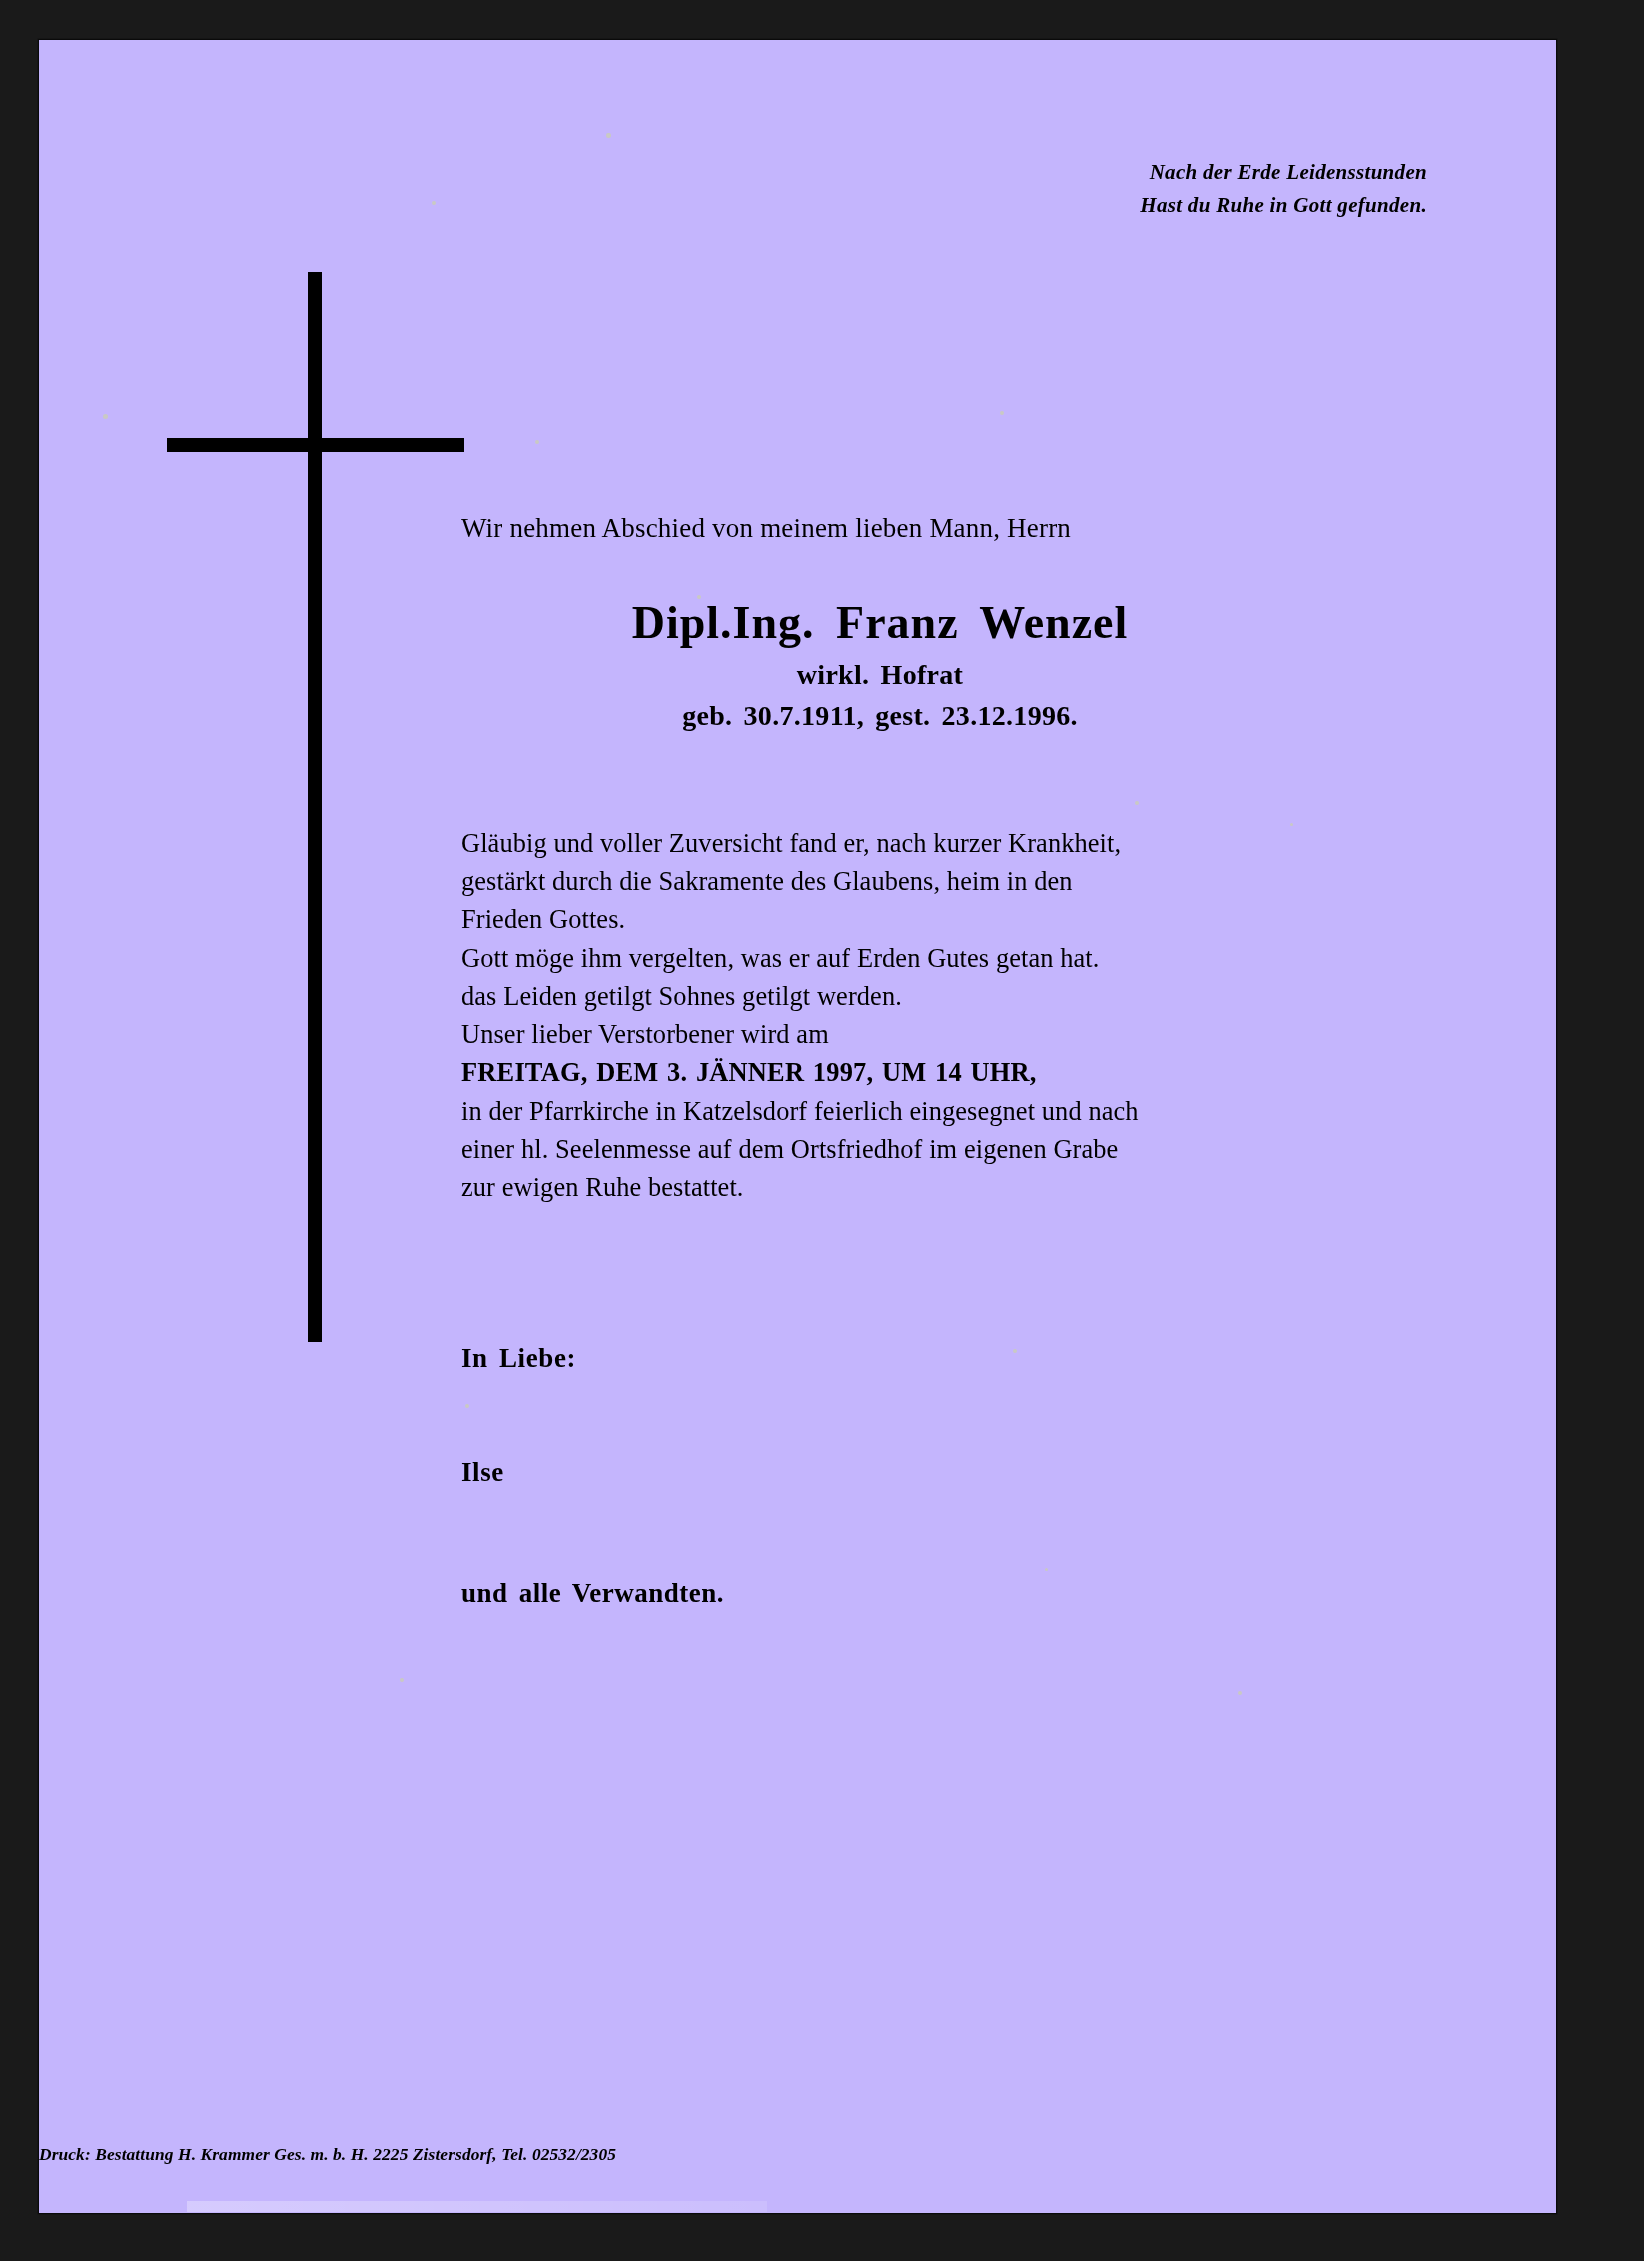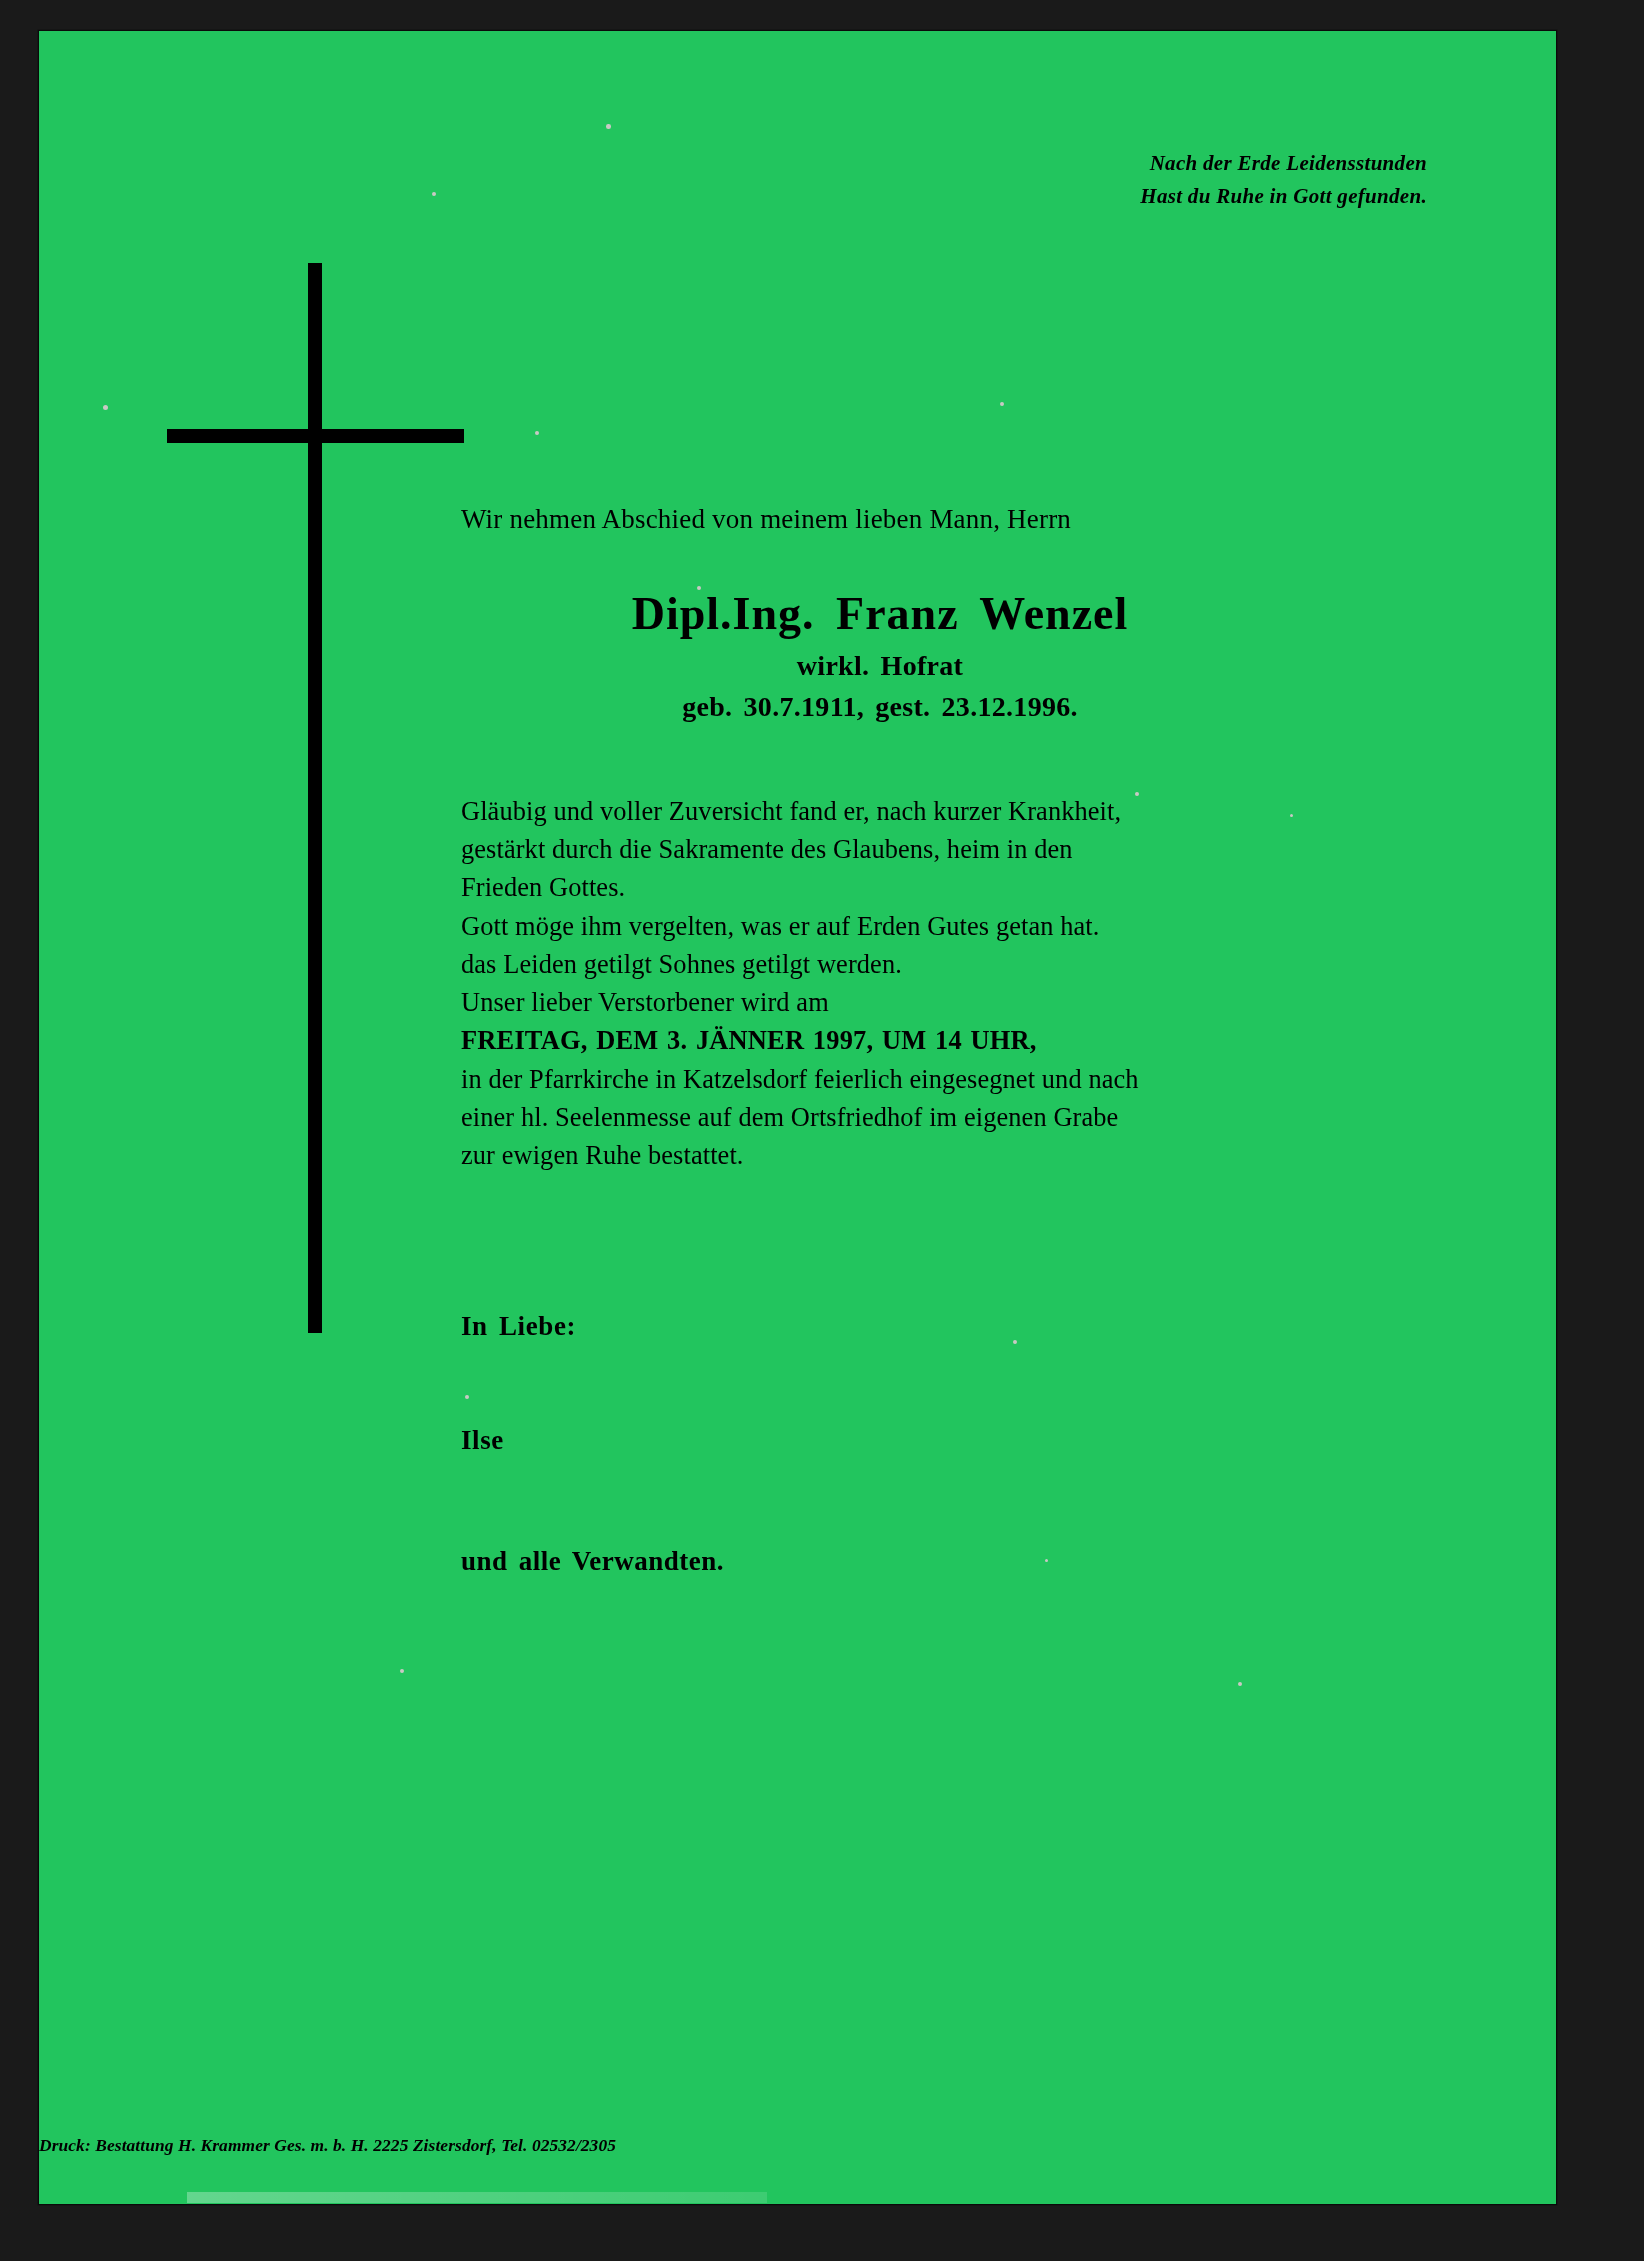--- a/index.html
+++ b/index.html
@@ -23,24 +23,24 @@
     top: 0;
     width: 1644px;
     height: 2261px;
     background: #1a1a1a;
   }
 
   
   .card {
     position: absolute;
     left: 39px;
-    top: 31px;
+    top: 40px;
     width: 1517px;
     height: 2173px;
-    background: #22c55e;
+    background: #c4b5fd;
     box-shadow: 0 0 0 1.3px #0a0a0a;
   }
 
   
   .speck {
     position: absolute;
     background: #c9c9c4;
     border-radius: 50%;
     pointer-events: none;
   }
@@ -121,21 +121,21 @@
   }
   .dates-line {
     margin-top: 9px;
     font-size: 28px;
     font-weight: bold;
     letter-spacing: 0.3px;
     word-spacing: 3.9px;
   }
 
   .body-text {
-    margin-top: 71px;
+    margin-top: 94px;
     font-size: 26.4px;
     line-height: 1.30;
     letter-spacing: 0.1px;
   }
   .body-text p {
     margin: 0;
   }
   .body-text p + p {
     margin-top: 3.9px;
   }

